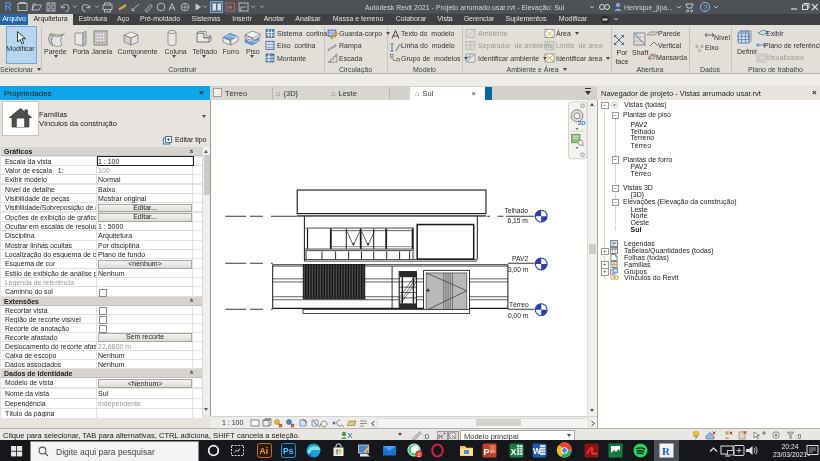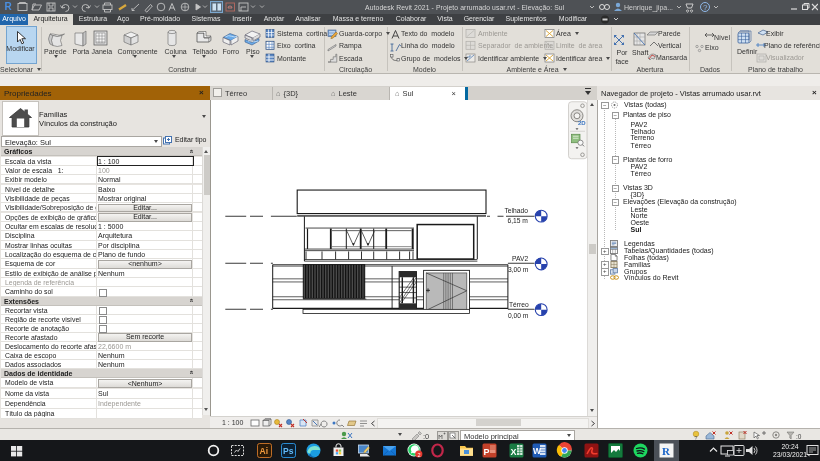--- a/index.html
+++ b/index.html
@@ -19,21 +19,21 @@
 
 #ribbon{position:absolute;left:0;top:24.5px;width:820px;height:48.5px;background:#e2dfd9;border-bottom:1px solid #b9b6b0;}
 .rsep{position:absolute;top:2px;height:44px;width:1px;background:#c6c3bd;}
 .plabel{position:absolute;top:40px;height:8.5px;font-size:7px;color:#3c3c3c;text-align:center;line-height:9px;}
 .bigbtn{position:absolute;top:4px;text-align:center;font-size:7px;color:#333;}
 .smalllab{position:absolute;font-size:7px;color:#333;line-height:9px;white-space:nowrap;}
 .smalllab.gray{color:#9b9893;}
 
 #optbar{position:absolute;left:0;top:73.5px;width:820px;height:12px;background:#efedea;border-bottom:1px solid #c9c6c1;}
 
-#prophdr{position:absolute;left:0;top:86px;width:210px;height:13.5px;background:#a16207;border-bottom:1px solid #cfccc7;}
+#prophdr{position:absolute;left:0;top:86px;width:210px;height:13.5px;background:#0ea5e9;border-bottom:1px solid #cfccc7;}
 #tabsrow{position:absolute;left:210px;top:86px;width:387px;height:13.5px;background:#d4d1cc;}
 #navhdr{position:absolute;left:597px;top:86px;width:223px;height:13.5px;background:#e7e4e0;border-bottom:1px solid #cfccc7;}
 .vtab{position:absolute;top:1px;height:12.5px;font-size:7.5px;color:#333;line-height:13px;background:#d9d6d1;border-right:1px solid #b9b6b1;}
 
 #props{position:absolute;left:0;top:99.5px;width:210px;height:328.5px;overflow:hidden;background:#e7e4e0;border-right:1px solid #a8a5a0;font-size:7px;color:#1a1a1a;}
 .prow{position:absolute;left:1px;width:201px;background:#fff;border-bottom:1px solid #e3e1dd;}
 .prow .lab{position:absolute;left:4px;top:1px;width:92px;white-space:nowrap;overflow:hidden;font-size:6.9px;}
 .prow .val{position:absolute;left:97px;top:1px;white-space:nowrap;}
 .prow .vline{position:absolute;left:95px;top:0;bottom:0;width:1px;background:#e3e1dd;}
 .prow .vline2{position:absolute;left:191px;top:0;bottom:0;width:1px;background:#e3e1dd;}
@@ -288,44 +288,40 @@
 </div>
 <div id="optbar"></div>
 <div id="prophdr">
   <div class="ab" style="left:4px;top:2.5px;font-size:8px;color:#222;">Propriedades</div>
   <div class="ab" style="left:199px;top:2px;font-size:8px;color:#222;font-weight:bold;">×</div>
 </div>
 <div id="tabsrow">
   <div class="vtab" style="left:0px;width:62px;"><span style="display:inline-block;width:7px;height:7px;border:1px solid #a09e9a;background:#f2f0ec;margin:0 3px 0 3px;vertical-align:-1px;"></span>Térreo</div>
   <div class="vtab" style="left:63px;width:66px;"><span style="margin:0 3px 0 3px;color:#666;">⌂</span>{3D}</div>
   <div class="vtab" style="left:118px;width:61px;"><span style="margin:0 3px 0 3px;color:#666;">⌂</span>Leste</div>
-  <div class="vtab" style="left:180px;width:75px;background:#fff;border-right:3px solid #0369a1;"><span style="margin:0 3px 0 5px;color:#666;">⌂</span>Sul<span style="position:absolute;right:9px;color:#333;">×</span></div>
+  <div class="vtab" style="left:200px;width:75px;background:#fff;border-right:7px solid #0369a1;"><span style="margin:0 3px 0 5px;color:#666;">⌂</span>Sul<span style="position:absolute;right:9px;color:#333;">×</span></div>
   <div class="ab" style="left:375px;top:5px;font-size:0;line-height:0;"><span class="tri" style="border-top-color:#333;border-top-width:4px;border-left-width:3px;border-right-width:3px;"></span><div style="position:absolute;left:0;top:-3px;width:6px;height:1.2px;background:#333;"></div></div>
 </div>
 <div id="navhdr">
   <div class="ab" style="left:4px;top:2.5px;font-size:7.5px;color:#222;">Navegador de projeto - Vistas arrumado usar.rvt</div>
   <div class="ab" style="left:215px;top:2px;font-size:8px;color:#222;font-weight:bold;">×</div>
 </div>
 <div id="props">
 
   <div class="ab" style="left:2px;top:1px;width:35px;height:33px;background:#fff;border:1px solid #c6c3be;">
     <svg width="35" height="33" viewBox="0 0 35 33">
       <path d="M17.5 6.5 l11 9 h-2.6 v9.5 h-16.8 v-9.5 h-2.6 z" fill="#4c4c4c" stroke="#333" stroke-width="0.8"></path>
       <rect x="21.5" y="7.5" width="3.4" height="4.5" fill="#4c4c4c"></rect>
       <rect x="13.8" y="16.5" width="7.4" height="8.5" fill="#fff"></rect>
     </svg>
   </div>
   <div class="ab" style="left:39px;top:10px;font-size:7.5px;color:#1a1a1a;">Famílias</div>
   <div class="ab" style="left:39px;top:19.5px;font-size:7.5px;color:#1a1a1a;">Vínculos da construção</div>
   <div class="ab" style="left:202px;top:15px;font-size:0;line-height:0;"><span class="tri"></span></div>
 
-  <div class="ab" style="left:1px;top:36.5px;width:159px;height:8.5px;background:#fff;border:1px solid #a9a6a1;font-size:7.5px;">
-    <span style="position:absolute;left:3px;top:0.5px;">Elevação: Sul</span>
-    <span class="tri" style="position:absolute;right:3px;top:2.5px;"></span>
-  </div>
   <div class="ab" style="left:163px;top:36px;width:47px;height:10px;font-size:7px;color:#1a1a1a;white-space:nowrap;">
     <svg width="10" height="9" viewBox="0 0 10 9" style="vertical-align:-1px;">
           <rect x="0.5" y="2" width="6" height="6" fill="#fff" stroke="#4472b0"></rect>
           <rect x="2.5" y="0.5" width="6" height="6" fill="#fff" stroke="#4472b0"></rect>
           <path d="M5.5 2 v3 m-1.5 -1.5 h3" stroke="#4472b0"></path>
         </svg>
     <span style="position:relative;top:-1.5px;font-size:7px;">Editar&nbsp;tipo</span>
   </div>
   <div id="prows">
 <div class="psec" style="top:47.8px;height:8.2px;">
@@ -766,20 +762,21 @@
         <path d="M4.5 1 L1.5 3.5 L4.5 6" fill="none" stroke="#444" stroke-width="1"></path>
       </svg>
   <div class="ab" style="left:167px;top:1px;width:210px;height:9px;background:#f4f3f1;border:1px solid #e0deda;">
     <div class="ab" style="left:98px;top:0.5px;width:45px;height:7px;background:#d4d2ce;"></div>
   </div>
   <svg class="ab" style="left:380px;top:3px;" width="6" height="7" viewBox="0 0 6 7">
         <path d="M1.5 1 L4.5 3.5 L1.5 6" fill="none" stroke="#444" stroke-width="1"></path>
       </svg>
 </div>
 <div id="statusbar">
+  <div class="ab" style="left:3px;top:2px;">Clique para selecionar, TAB para alternativas, CTRL adiciona, SHIFT cancela a seleção.</div>
   <svg class="ab" style="left:340px;top:2px;" width="14" height="9" viewBox="0 0 14 9">
     <circle cx="4" cy="3" r="2.2" fill="#4a9a4a"></circle>
         <path d="M1 8 q3 -3.5 6 0 z" fill="#4a9a4a"></path>
     <path d="M8 2 l4 5 m0 -5 l-4 5" stroke="#3c76c2" stroke-width="1"></path>
   </svg>
   <div class="ab" style="left:398px;top:4px;font-size:0;line-height:0;"><span class="tri"></span></div>
   <svg class="ab" style="left:411px;top:1.5px;" width="18" height="9" viewBox="0 0 18 9">
     <path d="M1 8 l5 -5 l2 2 l-5 5 z m6 -6 l1.5 -1.5 l2 2 l-1.5 1.5 z" fill="#c8c6c2" stroke="#777" stroke-width="0.5"></path>
     <text x="12" y="8" font-size="7.5" fill="#444" font-family="Liberation Sans">:0</text>
   </svg>
@@ -817,20 +814,27 @@
     <text x="104" y="8.5" font-size="6.5" fill="#444">:0</text>
   </svg>
 </div>
 <div id="taskbar">
   <svg class="ab" style="left:11px;top:5.5px;" width="12" height="11" viewBox="0 0 12 11">
     <rect x="0" y="0" width="5.2" height="4.8" fill="#e8e8e8"></rect>
         <rect x="6" y="0" width="5.2" height="4.8" fill="#e8e8e8"></rect>
     <rect x="0" y="5.6" width="5.2" height="4.8" fill="#e8e8e8"></rect>
         <rect x="6" y="5.6" width="5.2" height="4.8" fill="#e8e8e8"></rect>
   </svg>
+  <div class="ab" style="left:30px;top:1px;width:167px;height:19px;background:#f4f4f4;border:1px solid #888;">
+    <svg class="ab" style="left:7px;top:4px;" width="11" height="11" viewBox="0 0 11 11">
+          <circle cx="4.5" cy="4.5" r="3.4" fill="none" stroke="#555" stroke-width="1.1"></circle>
+          <path d="M7 7 l3 3" stroke="#555" stroke-width="1.1"></path>
+        </svg>
+    <div class="ab" style="left:25px;top:4.5px;font-size:8.5px;color:#444;">Digite aqui para pesquisar</div>
+  </div>
   <svg class="ab" style="left:211px;top:2px;" width="17" height="17" viewBox="0 0 17 17"></svg>
   <div id="ticons">
 <svg class="ab" style="left:204.5px;top:2px;" width="17" height="17" viewBox="0 0 17 17">
           <circle cx="8.5" cy="8.5" r="4.8" fill="none" stroke="#f2f2f2" stroke-width="1.8"></circle>
         </svg>
 <svg class="ab" style="left:228.5px;top:2px;" width="17" height="17" viewBox="0 0 17 17">
           <rect x="2.5" y="3.5" width="12" height="10" fill="none" stroke="#dedede" stroke-width="1" stroke-dasharray="2 1.2"></rect>
           <path d="M5.5 10.5 l2-2.5 1.5 1.5 2-3" fill="none" stroke="#dedede" stroke-width="0.9"></path>
         </svg>
 <svg class="ab" style="left:255.5px;top:2px;" width="17" height="17" viewBox="0 0 17 17">

